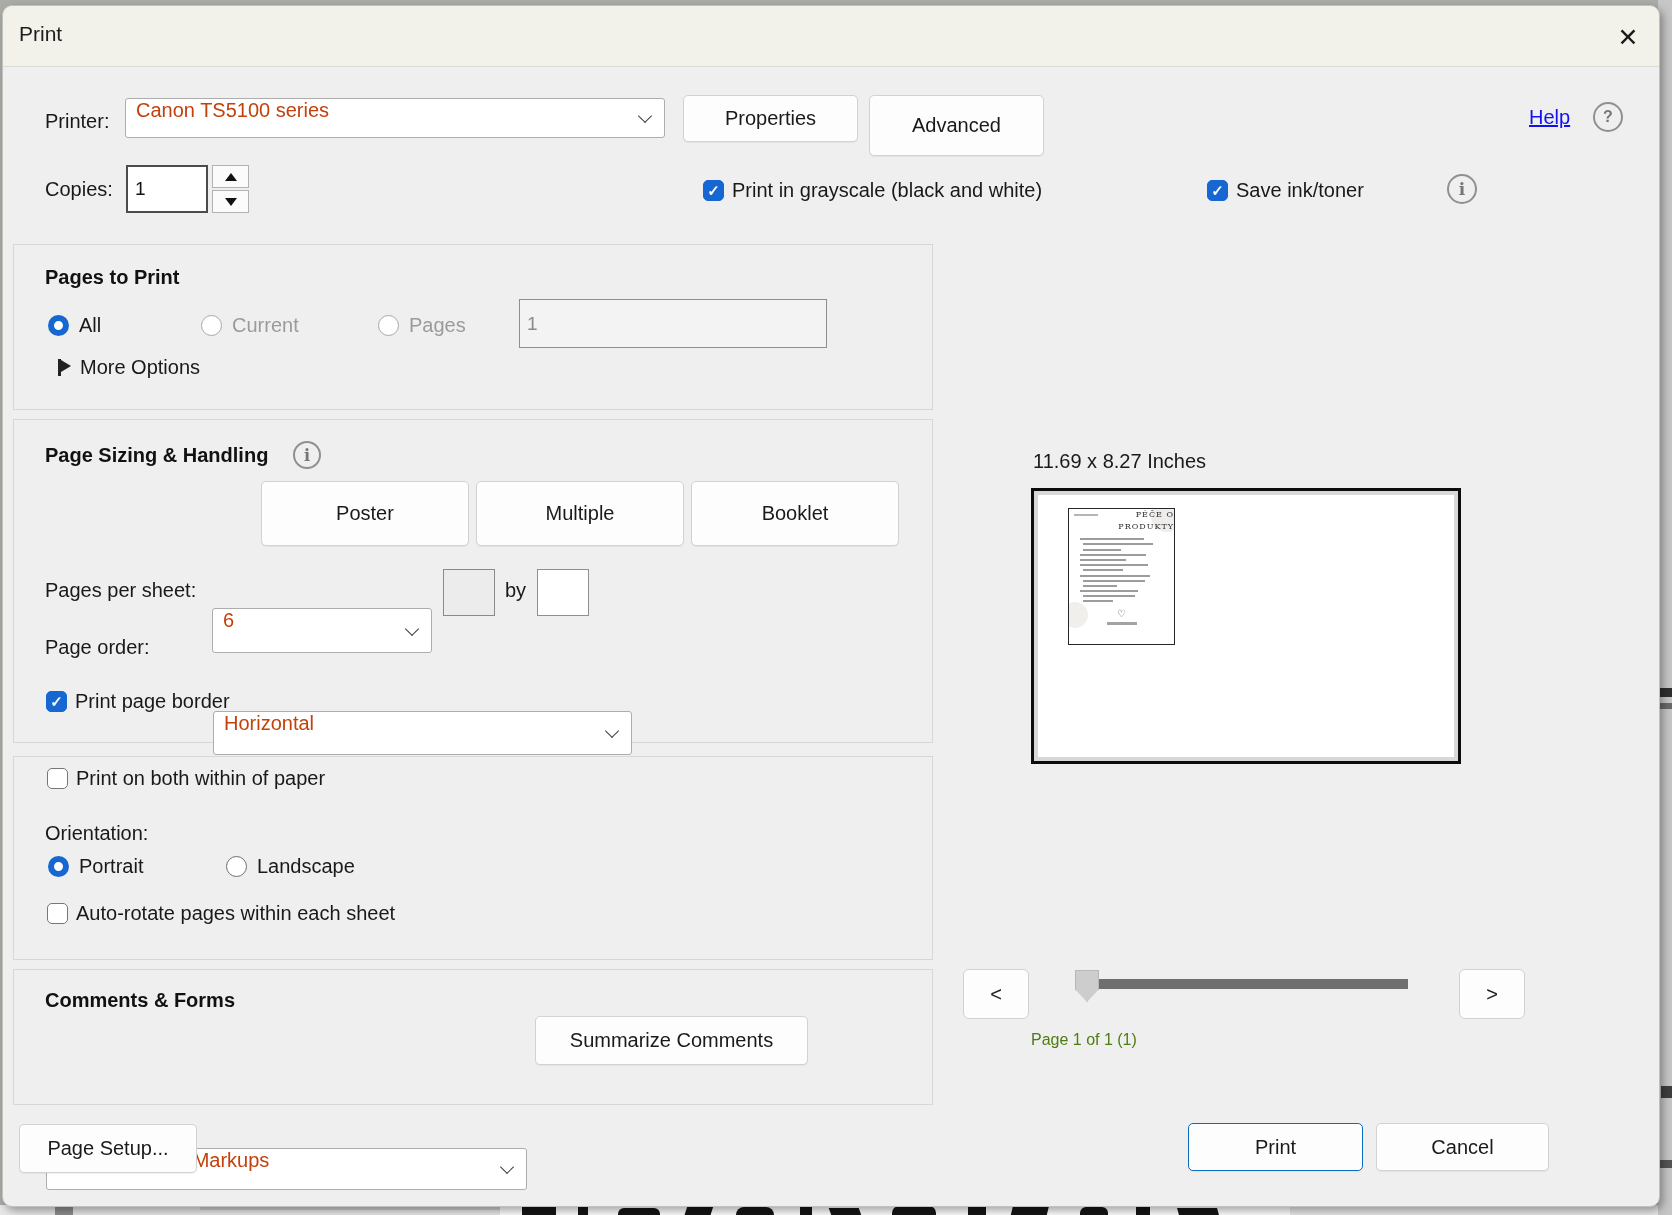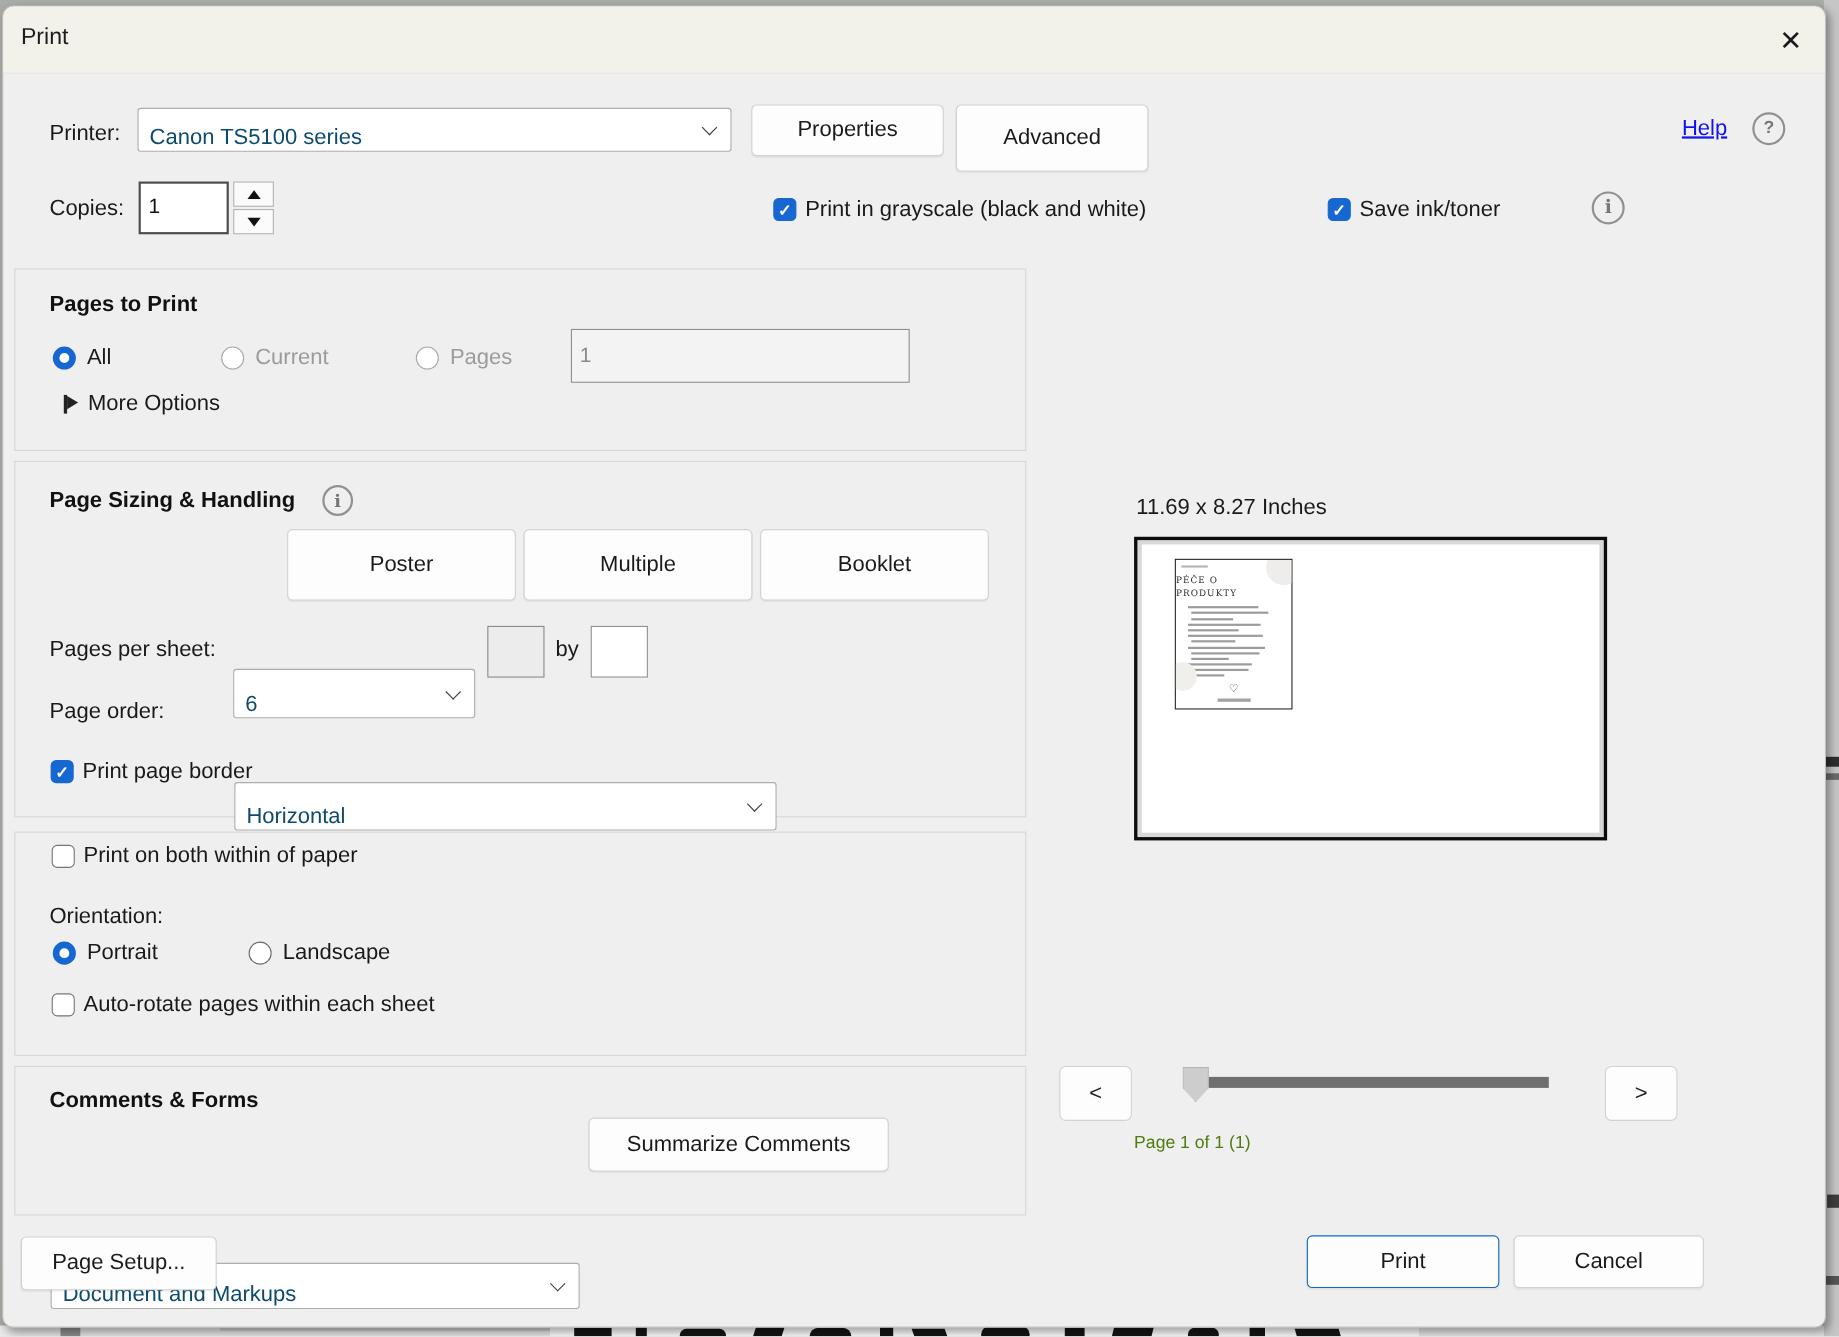--- a/index.html
+++ b/index.html
@@ -13,22 +13,22 @@
   .wtitle{position:absolute;left:16px;top:16px;font-size:21px;color:#1d1d1d}
   .close{position:absolute;left:1602px;top:12px;width:46px;height:38px;font-size:25px;color:#1a1a1a;
          text-align:center;line-height:38px;cursor:default}
   .lbl{font-size:20px;color:#191919;white-space:nowrap}
   .dis{color:#9b9b9b}
   .sect{font-size:20px;font-weight:bold;color:#111;white-space:nowrap}
   .sec{position:absolute;left:10px;width:918px;background:#efefef;border:1px solid #d7d7d7}
   .btn{background:#fdfdfd;border:1px solid #d2d2d2;border-radius:5px;display:flex;align-items:center;
        justify-content:center;font-size:20px;color:#1a1a1a;box-shadow:0 1px 1px rgba(0,0,0,.05)}
   .btn.primary{border:1.5px solid #0f6cbd}
-  .dd{background:#fff;border:1px solid #adadad;border-radius:3px;display:flex;align-items:flex-end;
-      font-size:20px;color:#0c4a6e;padding-left:10px;position:relative}
+  .dd{background:#fff;border:1px solid #adadad;border-radius:3px;display:flex;align-items:flex-start;
+      font-size:20px;color:#c2410c;padding-left:10px;position:relative}
   .chev{position:absolute;right:14px;top:50%;width:9px;height:9px;border-right:1.6px solid #3e3e3e;
         border-bottom:1.6px solid #3e3e3e;transform:translateY(-70%) rotate(45deg)}
   .cb{width:21px;height:21px;border-radius:5px;background:#fff;border:1.5px solid #767676;
       display:flex;align-items:center;justify-content:center}
   .cb.on{background:#1667d2;border-color:#1667d2;color:#fff;font-size:15px;font-weight:bold}
   .radio{width:21px;height:21px;border-radius:50%;background:#fff;border:1.5px solid #6e6e6e}
   .radio.on{border:6.5px solid #1667d2}
   .radio.dim{border-color:#a8a8a8}
   .circ{border-radius:50%;border:2px solid #909090;color:#767676;display:flex;align-items:center;
         justify-content:center;font-weight:bold;background:transparent}
@@ -43,21 +43,21 @@
           border-top:8px solid #111}
   .flagbar{position:absolute;left:0;top:0;width:2.5px;height:17px;background:#222}
   .flagtri{position:absolute;left:2.5px;top:1px;width:0;height:0;border-top:6.5px solid transparent;
            border-bottom:6.5px solid transparent;border-left:10px solid #222}
   .pframe{border:3px solid #0c0c0c;background:#d8d8d8}
   .sheet{position:absolute;left:4px;top:4px;right:4px;bottom:4px;background:#fff}
   .thumb{position:absolute;left:30px;top:13px;width:105px;height:135px;background:#fff;
          border:1px solid #262626;overflow:hidden}
   .thumb .blob1{position:absolute;right:-9px;top:-9px;width:32px;height:32px;border-radius:50%;background:#efedeb}
   .thumb .blob2{position:absolute;left:-7px;bottom:16px;width:26px;height:26px;border-radius:50%;background:#f1efec}
-  .ttitle{position:relative;margin-top:13px;text-align:left;font-family:"DejaVu Serif",serif;
+  .ttitle{position:relative;text-align:right;font-family:"DejaVu Serif",serif;
           font-size:8px;line-height:1.45;letter-spacing:1px;color:#2b2b2b}
   .tl{display:block;height:2px;background:#9c9c9c;margin:3.2px 0 0 11px}
   .theart{position:relative;text-align:center;font-size:10px;color:#444;margin-top:7px;line-height:10px}
   .tlogo{position:relative;width:30px;height:2.5px;background:#a3a3a3;margin:3px auto 0}
   .track{background:#6f6f6f}
   .handle{background:#cdcdcd;border:1px solid #b7b7b7;
           clip-path:polygon(0 0,100% 0,100% 60%,50% 100%,0 60%)}
   .navbtn{background:#fdfdfd;border:1px solid #d2d2d2;border-radius:6px;display:flex;align-items:center;
           justify-content:center;font-size:20px;color:#222}
   .helplink{font-size:20px;color:#1212ee;text-decoration:underline;white-space:nowrap}
@@ -154,21 +154,21 @@
     <div class="a lbl" style="left:42px;top:573px">Pages per sheet:</div>
     <div class="a dd" style="left:209px;top:562px;width:220px;height:45px">
       <span>6</span>
       <span class="chev"></span>
     </div>
     <div class="a inputdim" style="left:440px;top:563px;width:52px;height:47px;background:#ececec;border-color:#8a8a8a"></div>
     <div class="a lbl" style="left:502px;top:573px">by</div>
     <div class="a inputdim" style="left:534px;top:563px;width:52px;height:47px;background:#fff"></div>
 
     <div class="a lbl" style="left:42px;top:630px">Page order:</div>
-    <div class="a dd" style="left:210px;top:620px;width:493px;height:44px">
+    <div class="a dd" style="left:210px;top:620px;width:419px;height:44px">
       <span>Horizontal</span>
       <span class="chev"></span>
     </div>
     <div class="a cb on" style="left:43px;top:685px">
         <span>✓</span>
       </div>
     <div class="a lbl" style="left:72px;top:684px">Print page border</div>
 
     <div class="sec" style="top:750px;height:202px"></div>
     <div class="a cb" style="left:44px;top:762px"></div>

